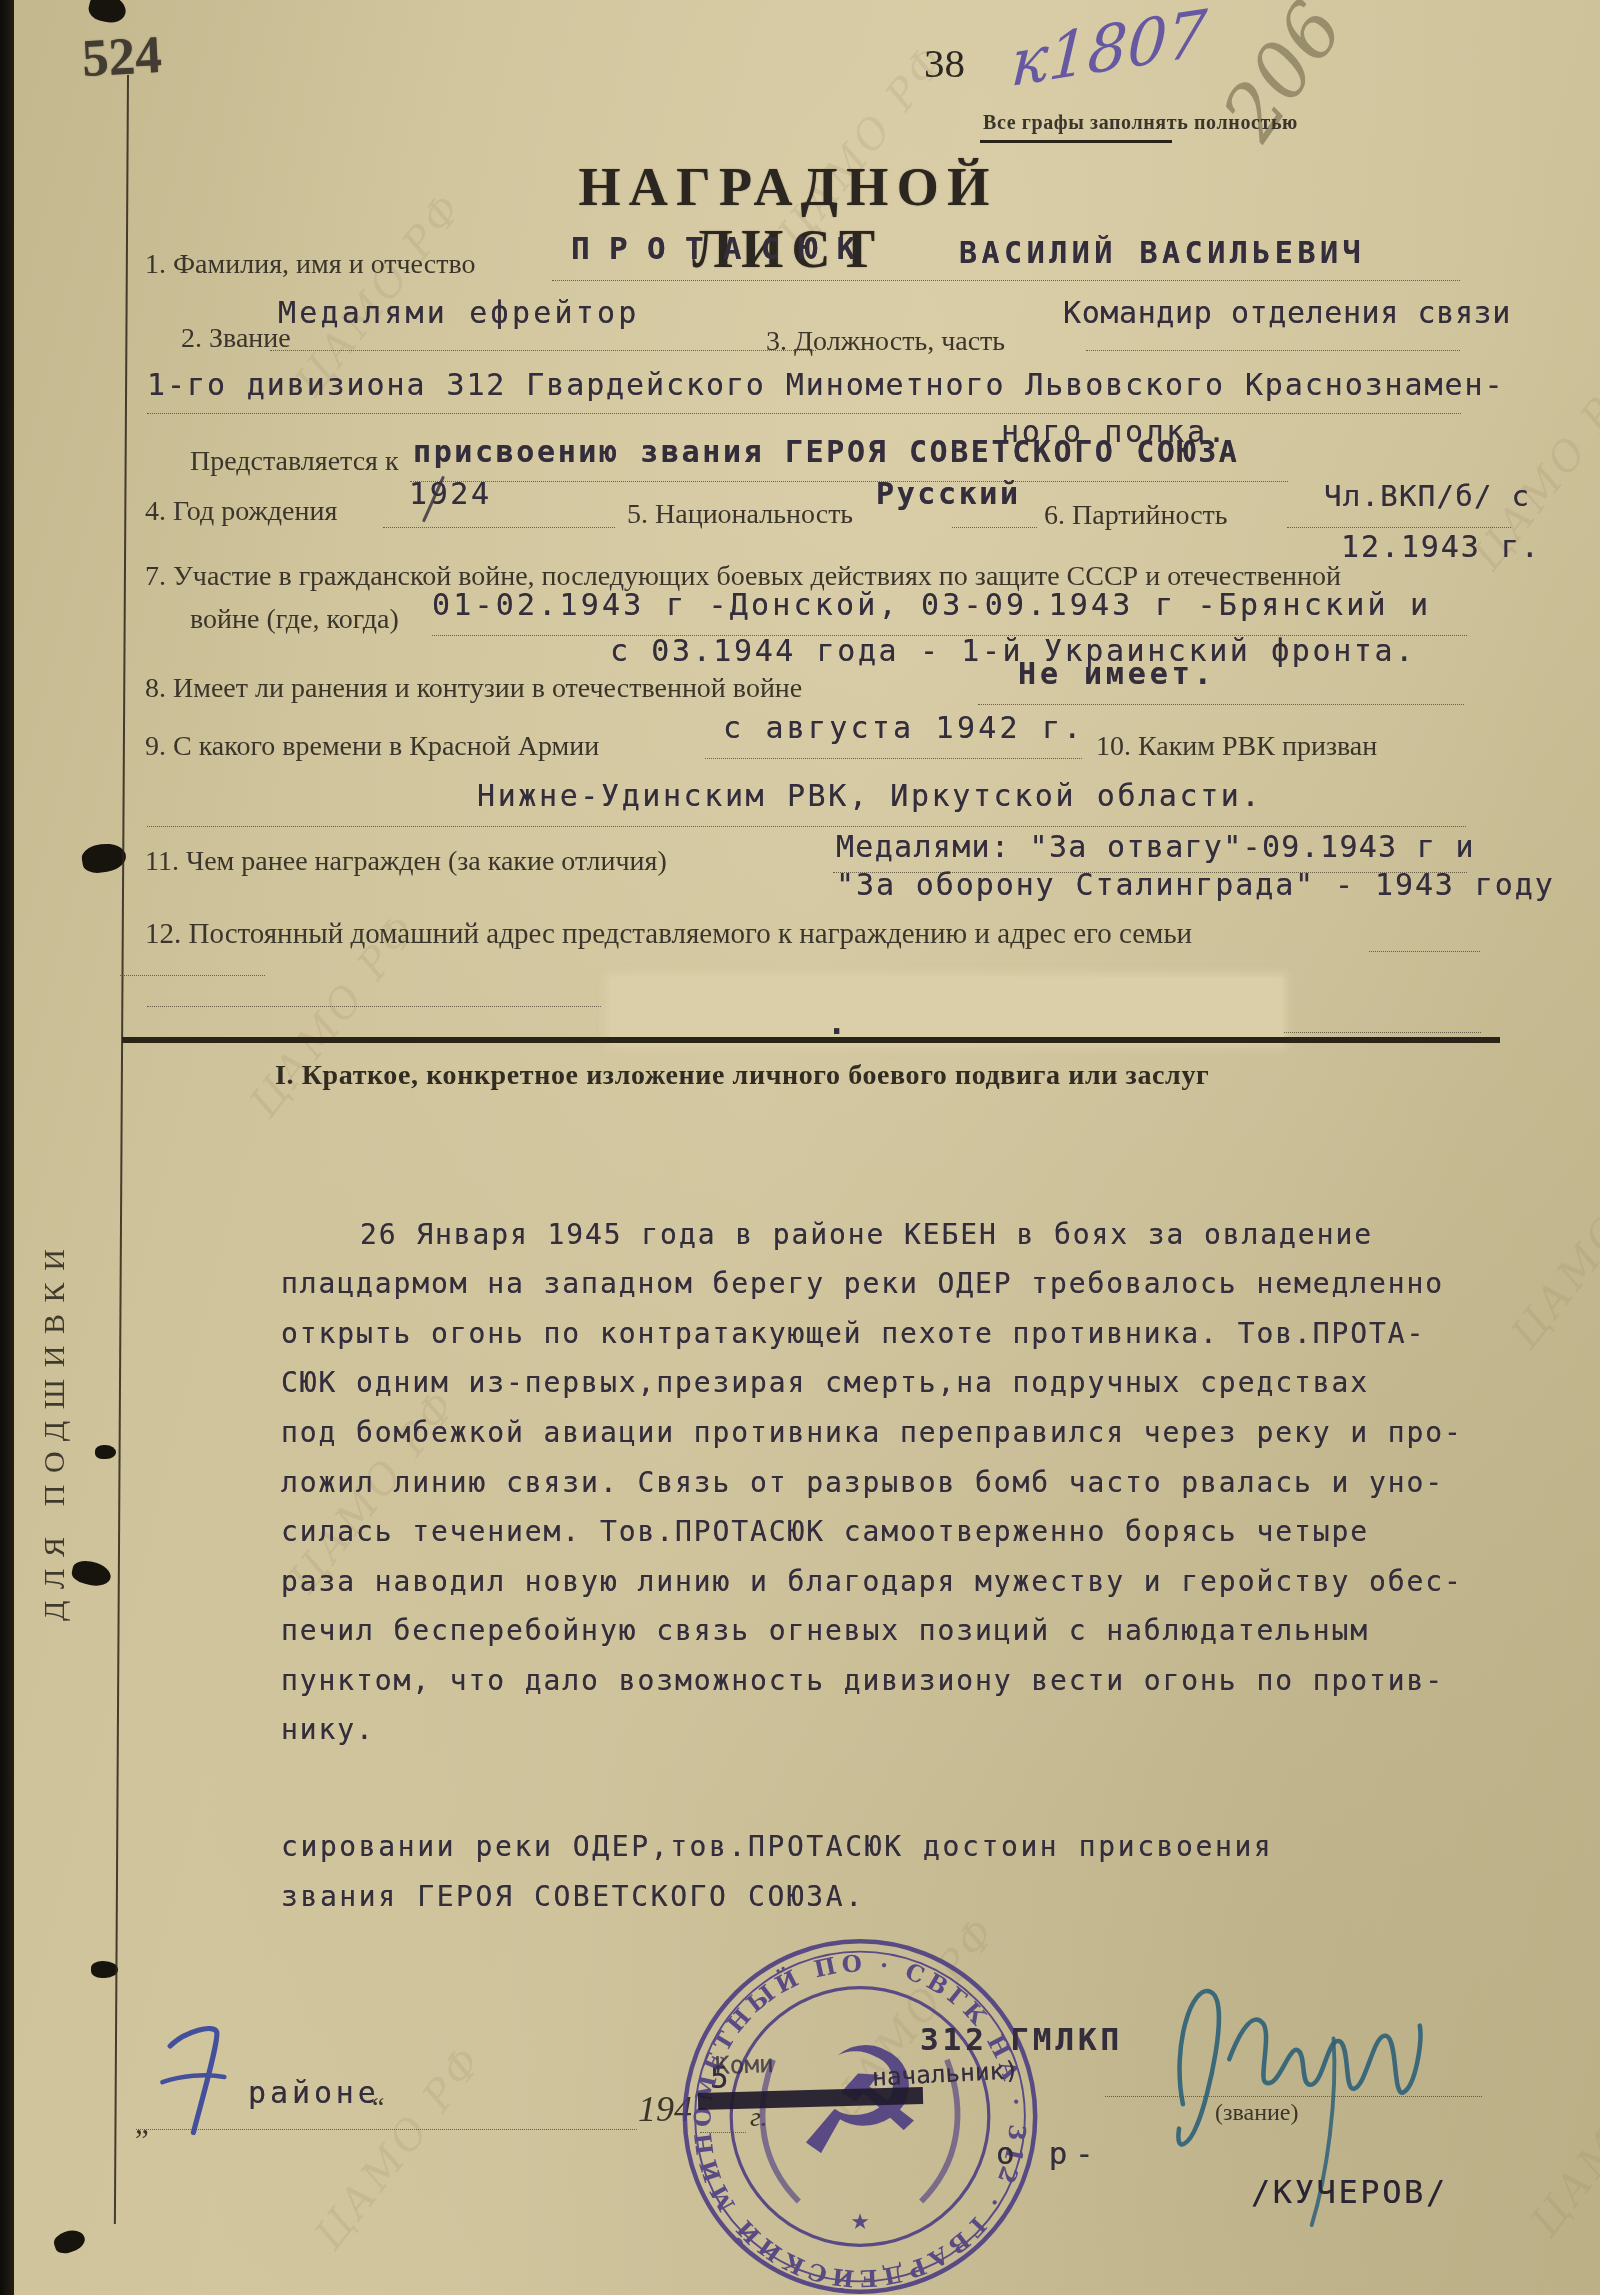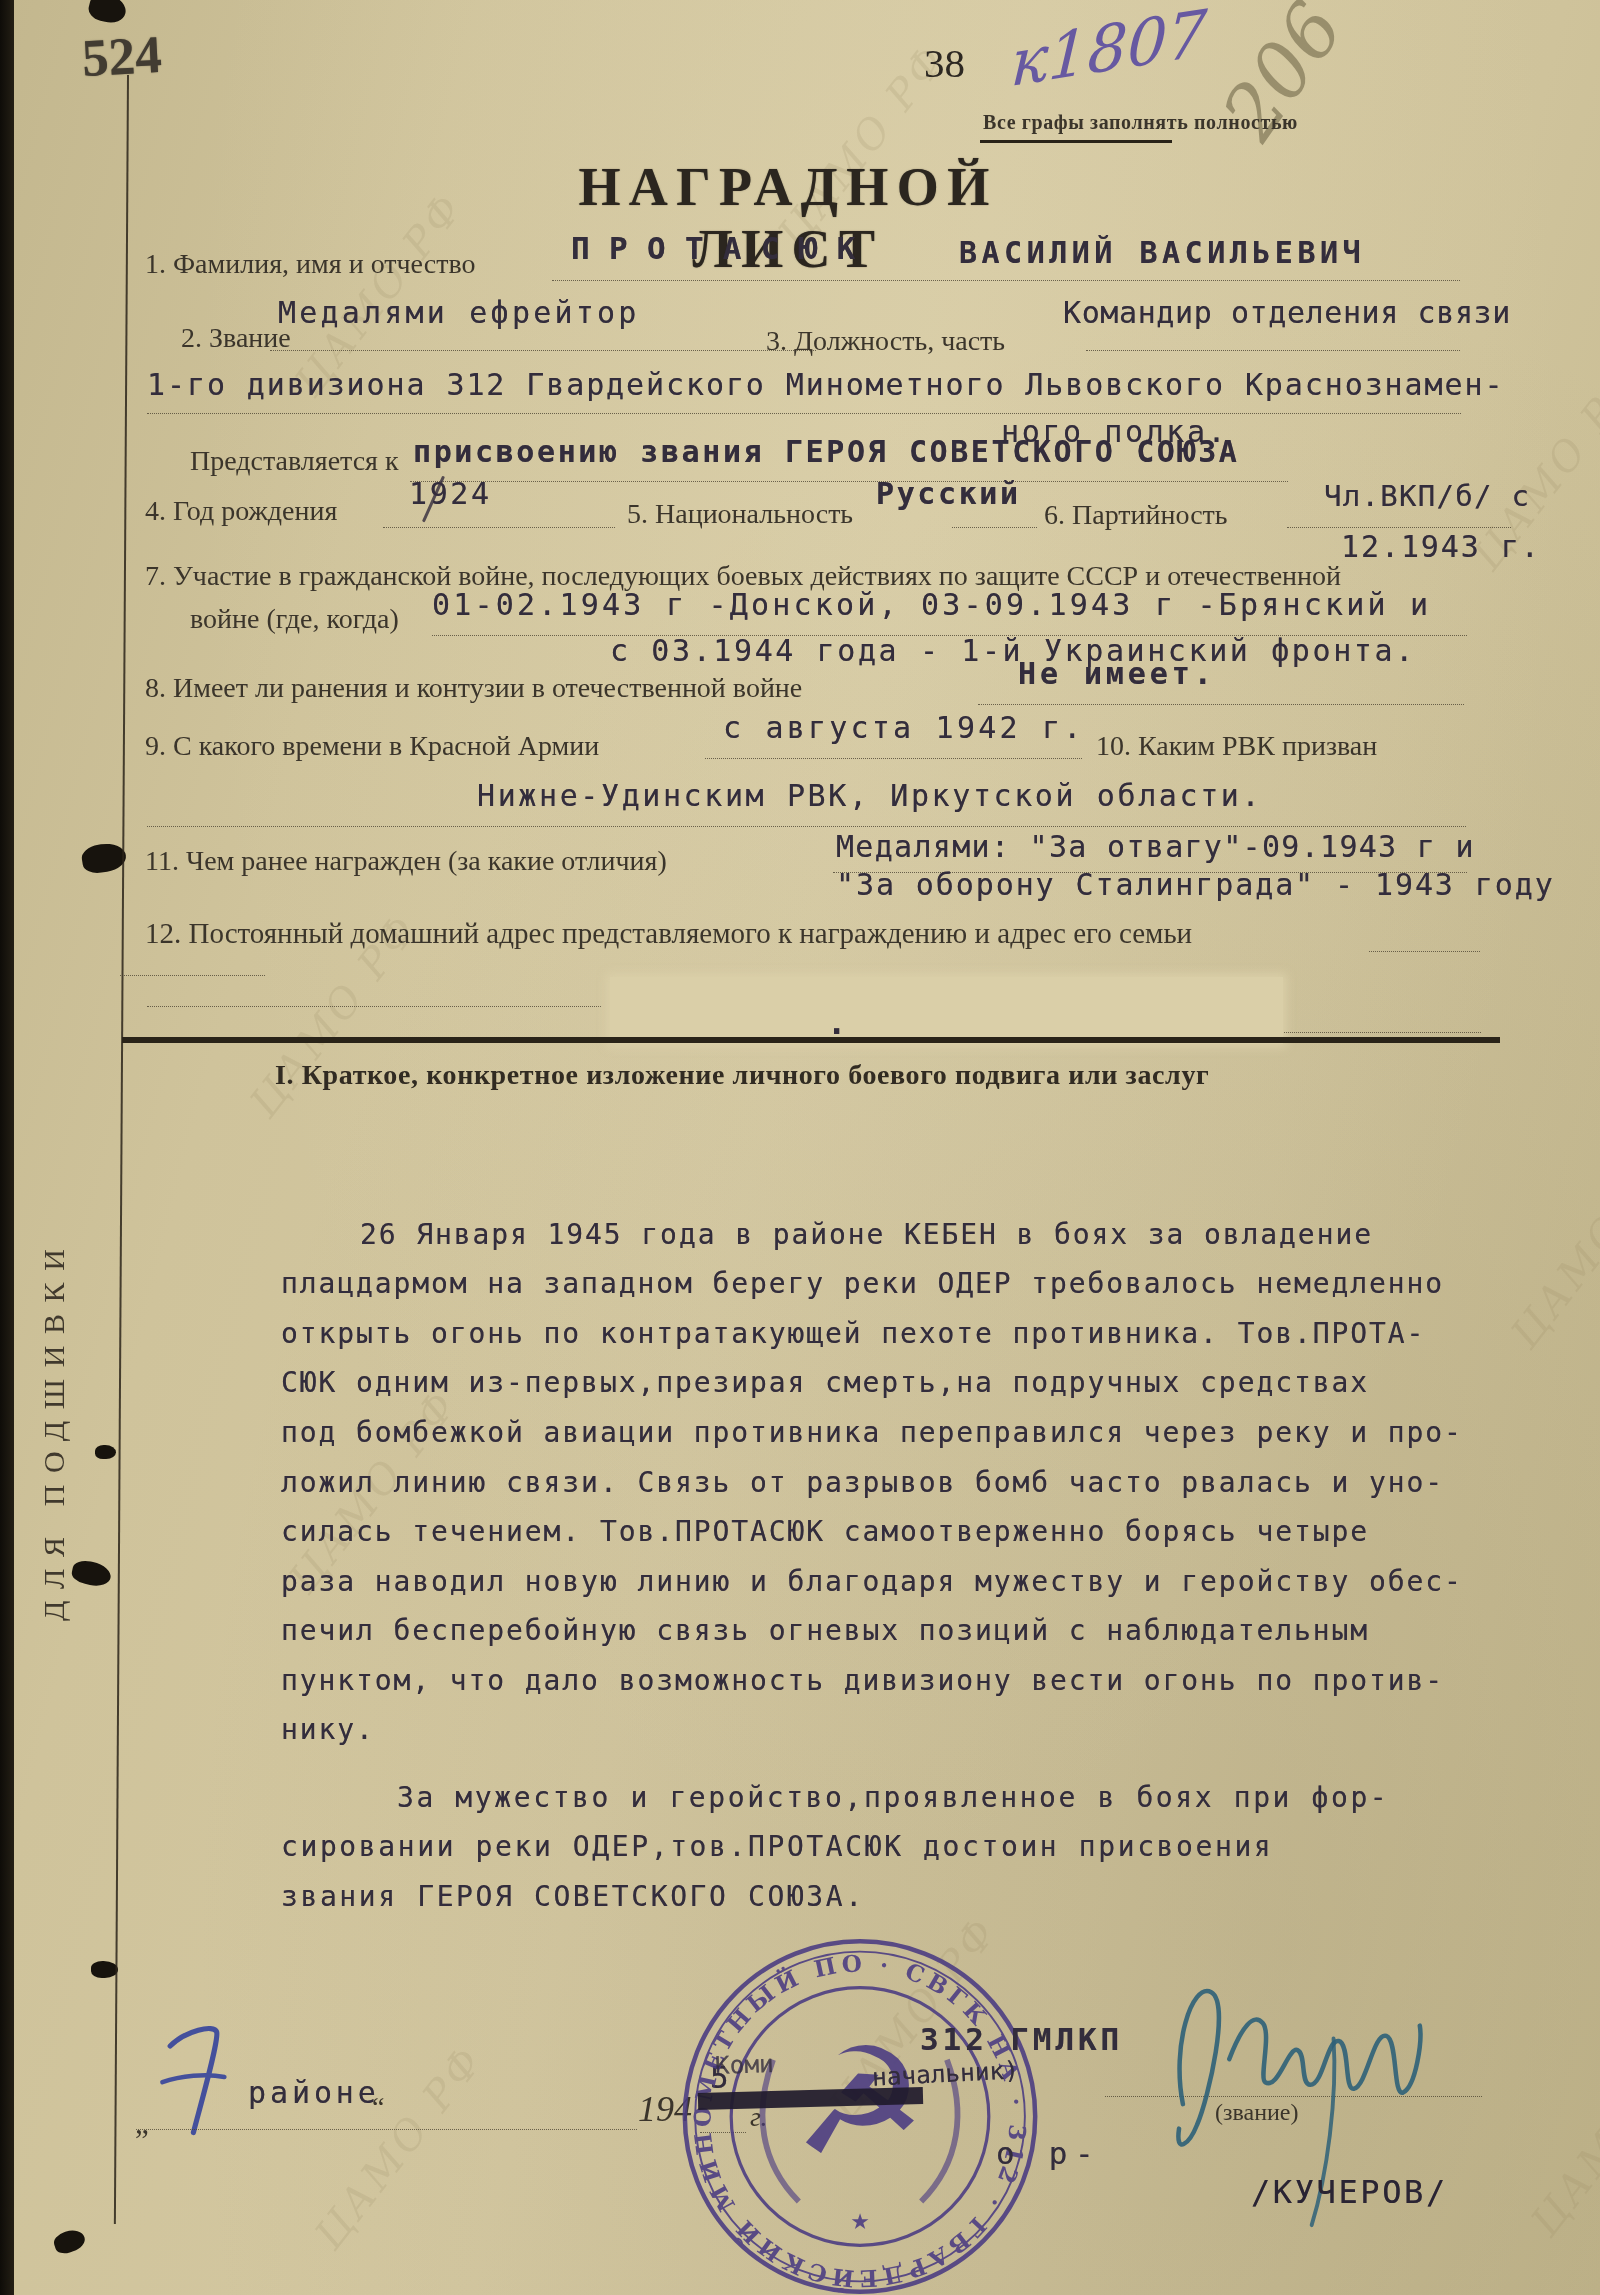--- a/index.html
+++ b/index.html
@@ -131,21 +131,20 @@
   <div class="abs typed" style="left:281px;top:1317px;font-size:28px;letter-spacing:1.9px;">открыть огонь по контратакующей пехоте противника. Тов.ПРОТА-</div>
   <div class="abs typed" style="left:281px;top:1366px;font-size:28px;letter-spacing:1.9px;">СЮК одним из-первых,презирая смерть,на подручных средствах</div>
   <div class="abs typed" style="left:281px;top:1416px;font-size:28px;letter-spacing:1.9px;">под бомбежкой авиации противника переправился через реку и про-</div>
   <div class="abs typed" style="left:281px;top:1466px;font-size:28px;letter-spacing:1.9px;">ложил линию связи.  Связь от разрывов бомб часто рвалась и уно-</div>
   <div class="abs typed" style="left:281px;top:1515px;font-size:28px;letter-spacing:1.9px;">силась течением. Тов.ПРОТАСЮК самоотверженно борясь четыре</div>
   <div class="abs typed" style="left:281px;top:1565px;font-size:28px;letter-spacing:1.9px;">раза наводил новую линию и благодаря мужеству и геройству обес-</div>
   <div class="abs typed" style="left:281px;top:1614px;font-size:28px;letter-spacing:1.9px;">печил бесперебойную связь огневых позиций с наблюдательным</div>
   <div class="abs typed" style="left:281px;top:1664px;font-size:28px;letter-spacing:1.9px;">пунктом, что дало возможность дивизиону вести огонь по против-</div>
   <div class="abs typed" style="left:281px;top:1713px;font-size:28px;letter-spacing:1.9px;">нику.</div>
 
-  <div class="abs typed" style="left:397px;top:1781px;font-size:28px;letter-spacing:2.6px;">За мужество и геройство,проявленное в боях при фор-</div>
   <div class="abs typed" style="left:281px;top:1830px;font-size:28px;letter-spacing:2.6px;">сировании реки ОДЕР,тов.ПРОТАСЮК достоин присвоения</div>
   <div class="abs typed" style="left:281px;top:1880px;font-size:28px;letter-spacing:2.6px;">звания  ГЕРОЯ СОВЕТСКОГО СОЮЗА.</div>
 
   <div class="abs lbl" style="left:135px;top:2105px;font-size:31px;">„</div>
   <svg class="abs" style="left:152px;top:2006px;" width="97" height="142" viewBox="0 0 150 220">
     <path d="M28,62 C52,38 96,28 100,40 C104,52 76,150 64,196" fill="none" stroke="#44509c" stroke-width="8" stroke-linecap="round"></path>
     <path d="M16,118 C44,108 84,104 112,110" fill="none" stroke="#44509c" stroke-width="7" stroke-linecap="round"></path>
   </svg>
   <div class="abs lbl" style="left:372px;top:2091px;font-size:28px;">“</div>
   <div class="abs typed" style="left:248px;top:2075px;font-size:30px;letter-spacing:3.9px;">районе</div>

